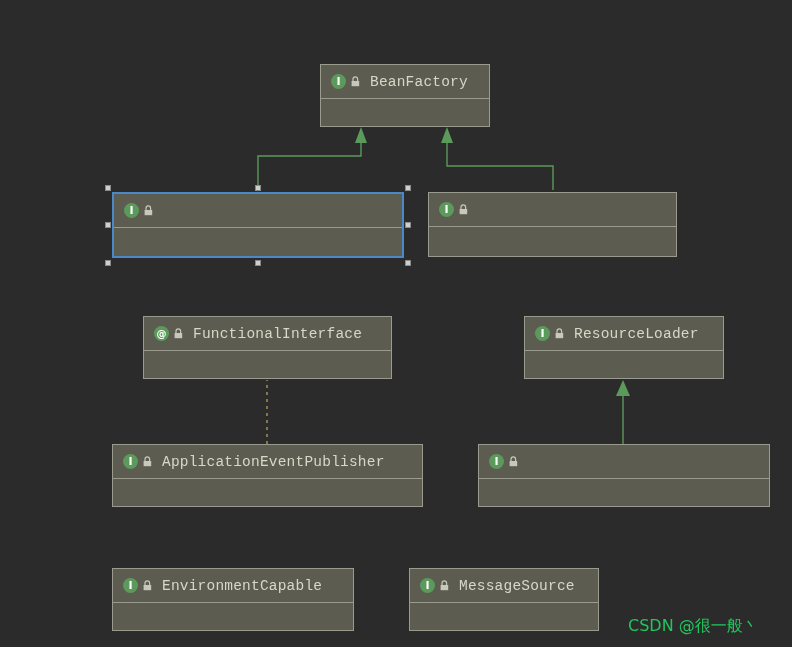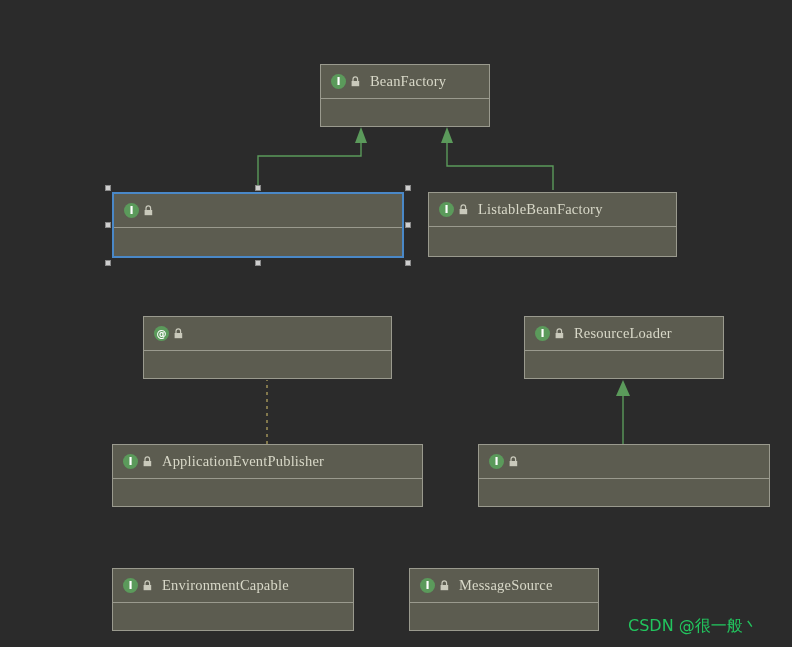--- a/index.html
+++ b/index.html
@@ -39,21 +39,21 @@
     height: 1px;
     background: #9a9a8e;
     width: 100%;
   }
   .uml-node .body {
     height: 28px;
   }
   .node-label {
     color: #d8d8c8;
     font-size: 14.5px;
-    font-family: Liberation Serif, serif;
+    font-family: Liberation Mono, monospace;
     letter-spacing: 0.2px;
     margin-left: 8px;
     text-align: center;
   }
   
   .marker {
     width: 15px;
     height: 15px;
     border-radius: 50%;
     background: #5b9a5b;
@@ -153,35 +153,35 @@
 
   <div class="uml-node" style="left:428px; top:192px; width:249px; height:65px;">
     <div class="header">
       <span class="marker">I</span>
       <span class="lock">
         <svg width="13" height="13" viewBox="0 0 13 13">
             <path d="M4 6 V4.2 a2.3 2.3 0 0 1 4.6 0 V6" fill="none" stroke="#c9c9bb" stroke-width="1.2"></path>
             <rect x="2.6" y="6" width="7.6" height="5.2" fill="#c9c9bb"></rect>
           </svg>
       </span>
-      <span class="node-label">ListableBeanFactory</span>
     </div>
     <div class="divider"></div>
     <div class="body"></div>
   </div>
 
   <div class="uml-node" style="left:143px; top:316px; width:249px; height:63px;">
     <div class="header">
       <span class="marker annot">@</span>
       <span class="lock">
         <svg width="13" height="13" viewBox="0 0 13 13">
             <path d="M4 6 V4.2 a2.3 2.3 0 0 1 4.6 0 V6" fill="none" stroke="#c9c9bb" stroke-width="1.2"></path>
             <rect x="2.6" y="6" width="7.6" height="5.2" fill="#c9c9bb"></rect>
           </svg>
       </span>
+      <span class="node-label">FunctionalInterface</span>
     </div>
     <div class="divider"></div>
     <div class="body"></div>
   </div>
 
   <div class="uml-node" style="left:524px; top:316px; width:200px; height:63px;">
     <div class="header">
       <span class="marker">I</span>
       <span class="lock">
         <svg width="13" height="13" viewBox="0 0 13 13">

